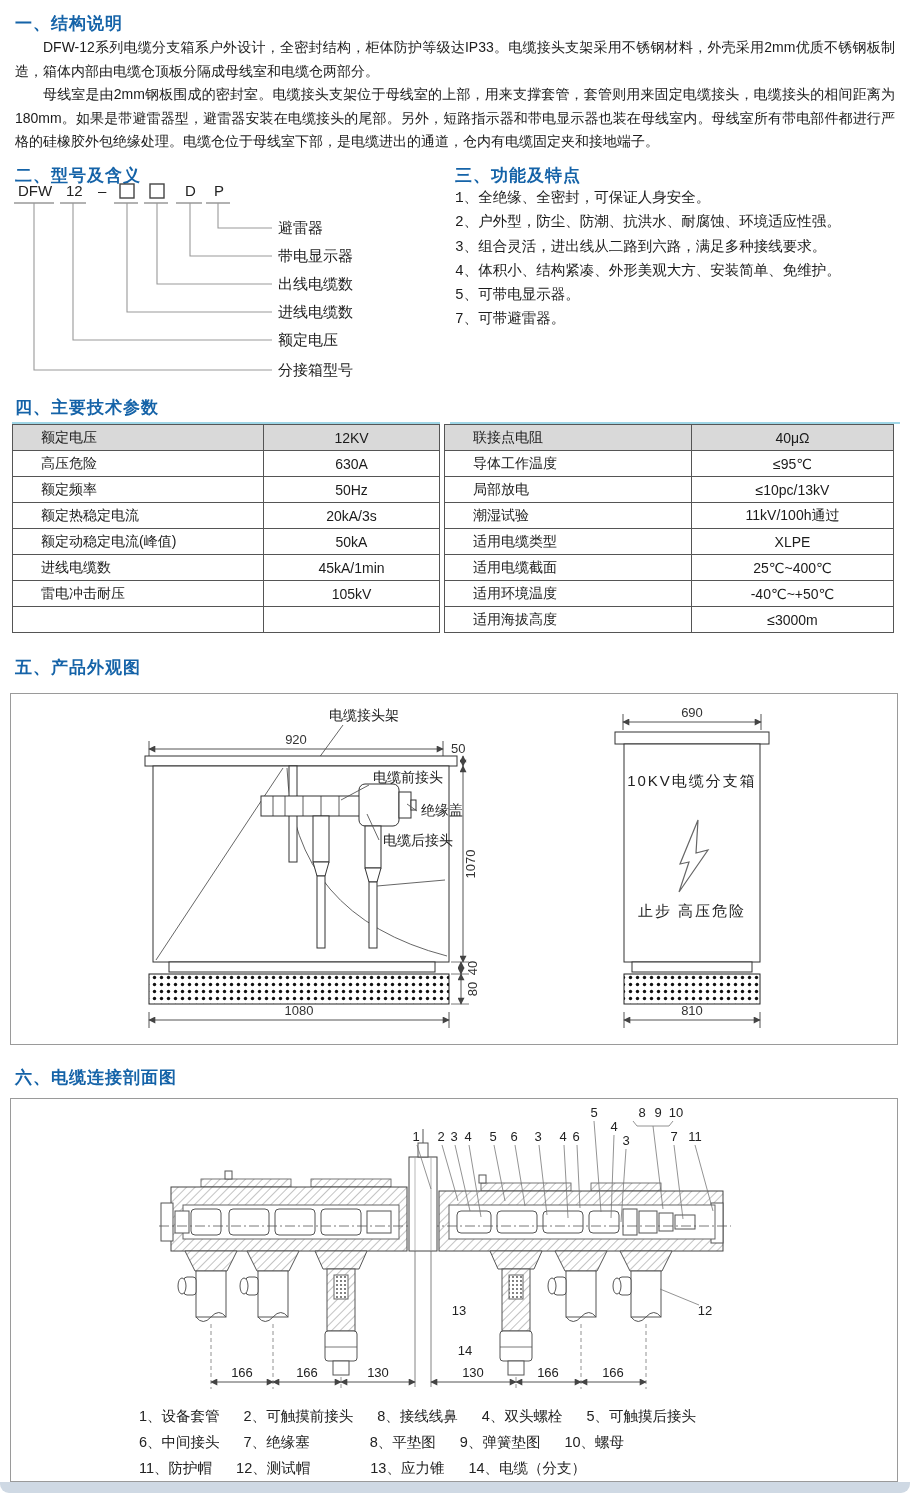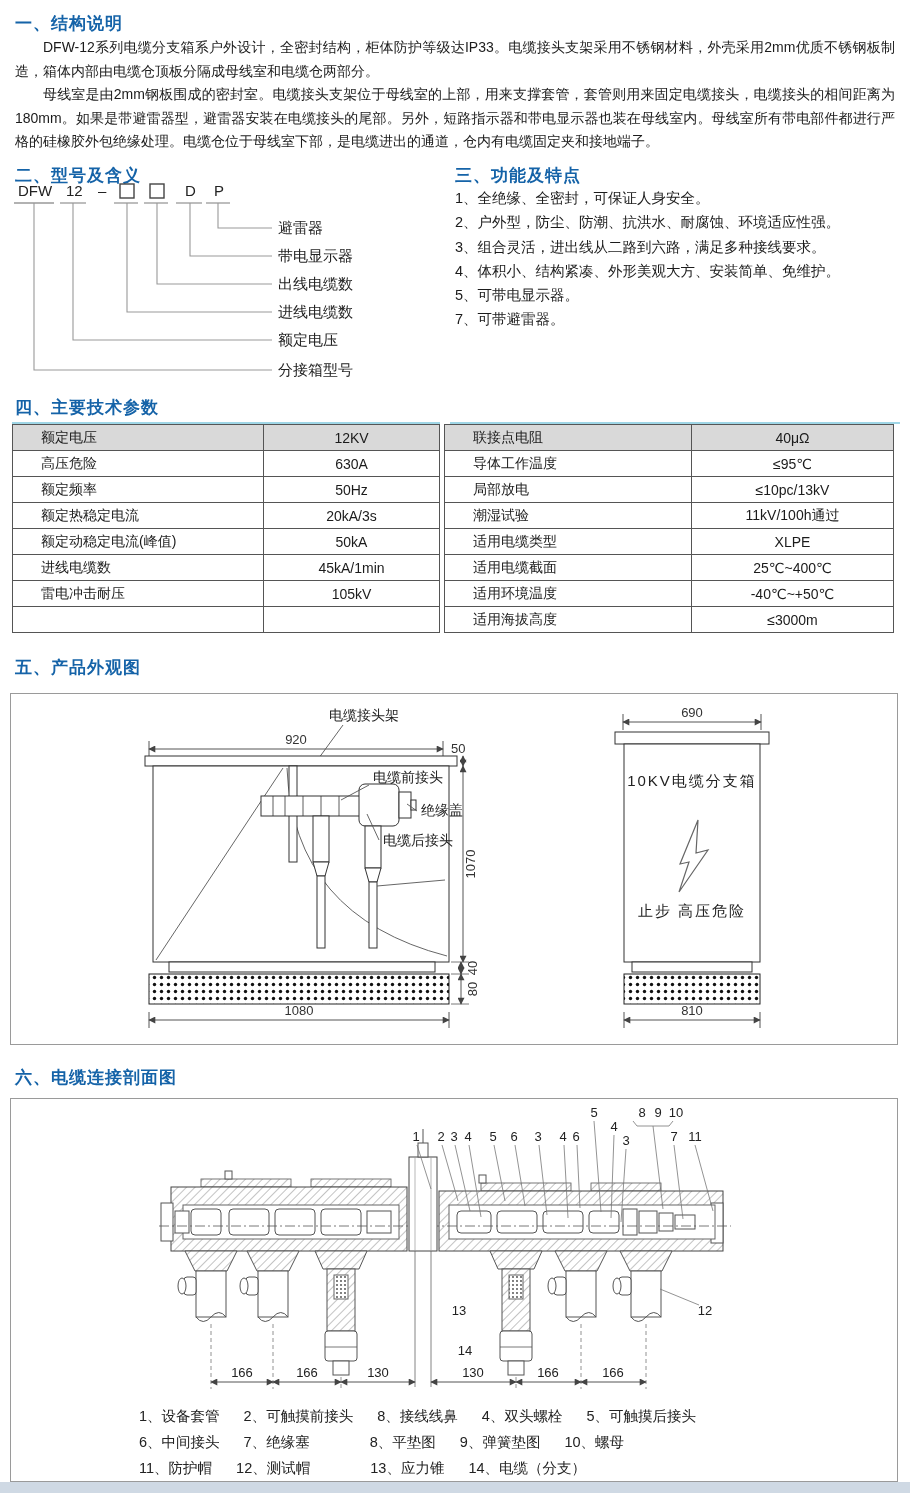--- a/index.html
+++ b/index.html
@@ -1,22 +1,22 @@
 <!DOCTYPE html>
 <html><head>
 <meta charset="utf-8">
 <style>
   html,body{margin:0;padding:0;background:#ffffff;}
   #page{position:relative;width:910px;height:1493px;background:#fff;overflow:hidden;
-        font-family:"Liberation Sans","DejaVu Sans",sans-serif;color:#1b1b1b;}
+        font-family:"Liberation Sans","DejaVu Sans",sans-serif;color:#1b1b1b;border-radius:9px;}
   .sec-h{position:absolute;font-size:17px;font-weight:bold;color:#1563a8;letter-spacing:1px;white-space:nowrap;}
   .body-text{position:absolute;left:15px;top:36px;width:880px;font-size:14px;line-height:23.5px;text-align:justify;}
   .body-text p{margin:0;text-indent:2em;}
   .features{position:absolute;left:455px;top:186px;width:450px;font-size:14.5px;line-height:24.3px;}
-  .features div{white-space:nowrap;}
+  .features div{white-space:nowrap;font-family:Liberation Mono, monospace;}
   table.spec{position:absolute;border-collapse:collapse;table-layout:fixed;font-size:14px;color:#1b1b1b;}
   table.spec td{border:1px solid #555;height:25px;padding:0;overflow:hidden;white-space:nowrap;}
   table.spec td.l{padding-left:28px;text-align:left;}
   table.spec td.v{text-align:center;}
   table.spec tr.hd td{background:#d9d9d9;}
   .accent{position:absolute;height:2px;background:#9fd6e6;}
   .draw-box{position:absolute;border:1px solid #9a9a9a;background:#fff;}
   .legend{position:absolute;left:128px;top:304px;font-size:14.5px;line-height:26px;white-space:nowrap;color:#222;}
   .legend span{margin-right:20px;}
   .legend span.w{margin-right:56px;}

